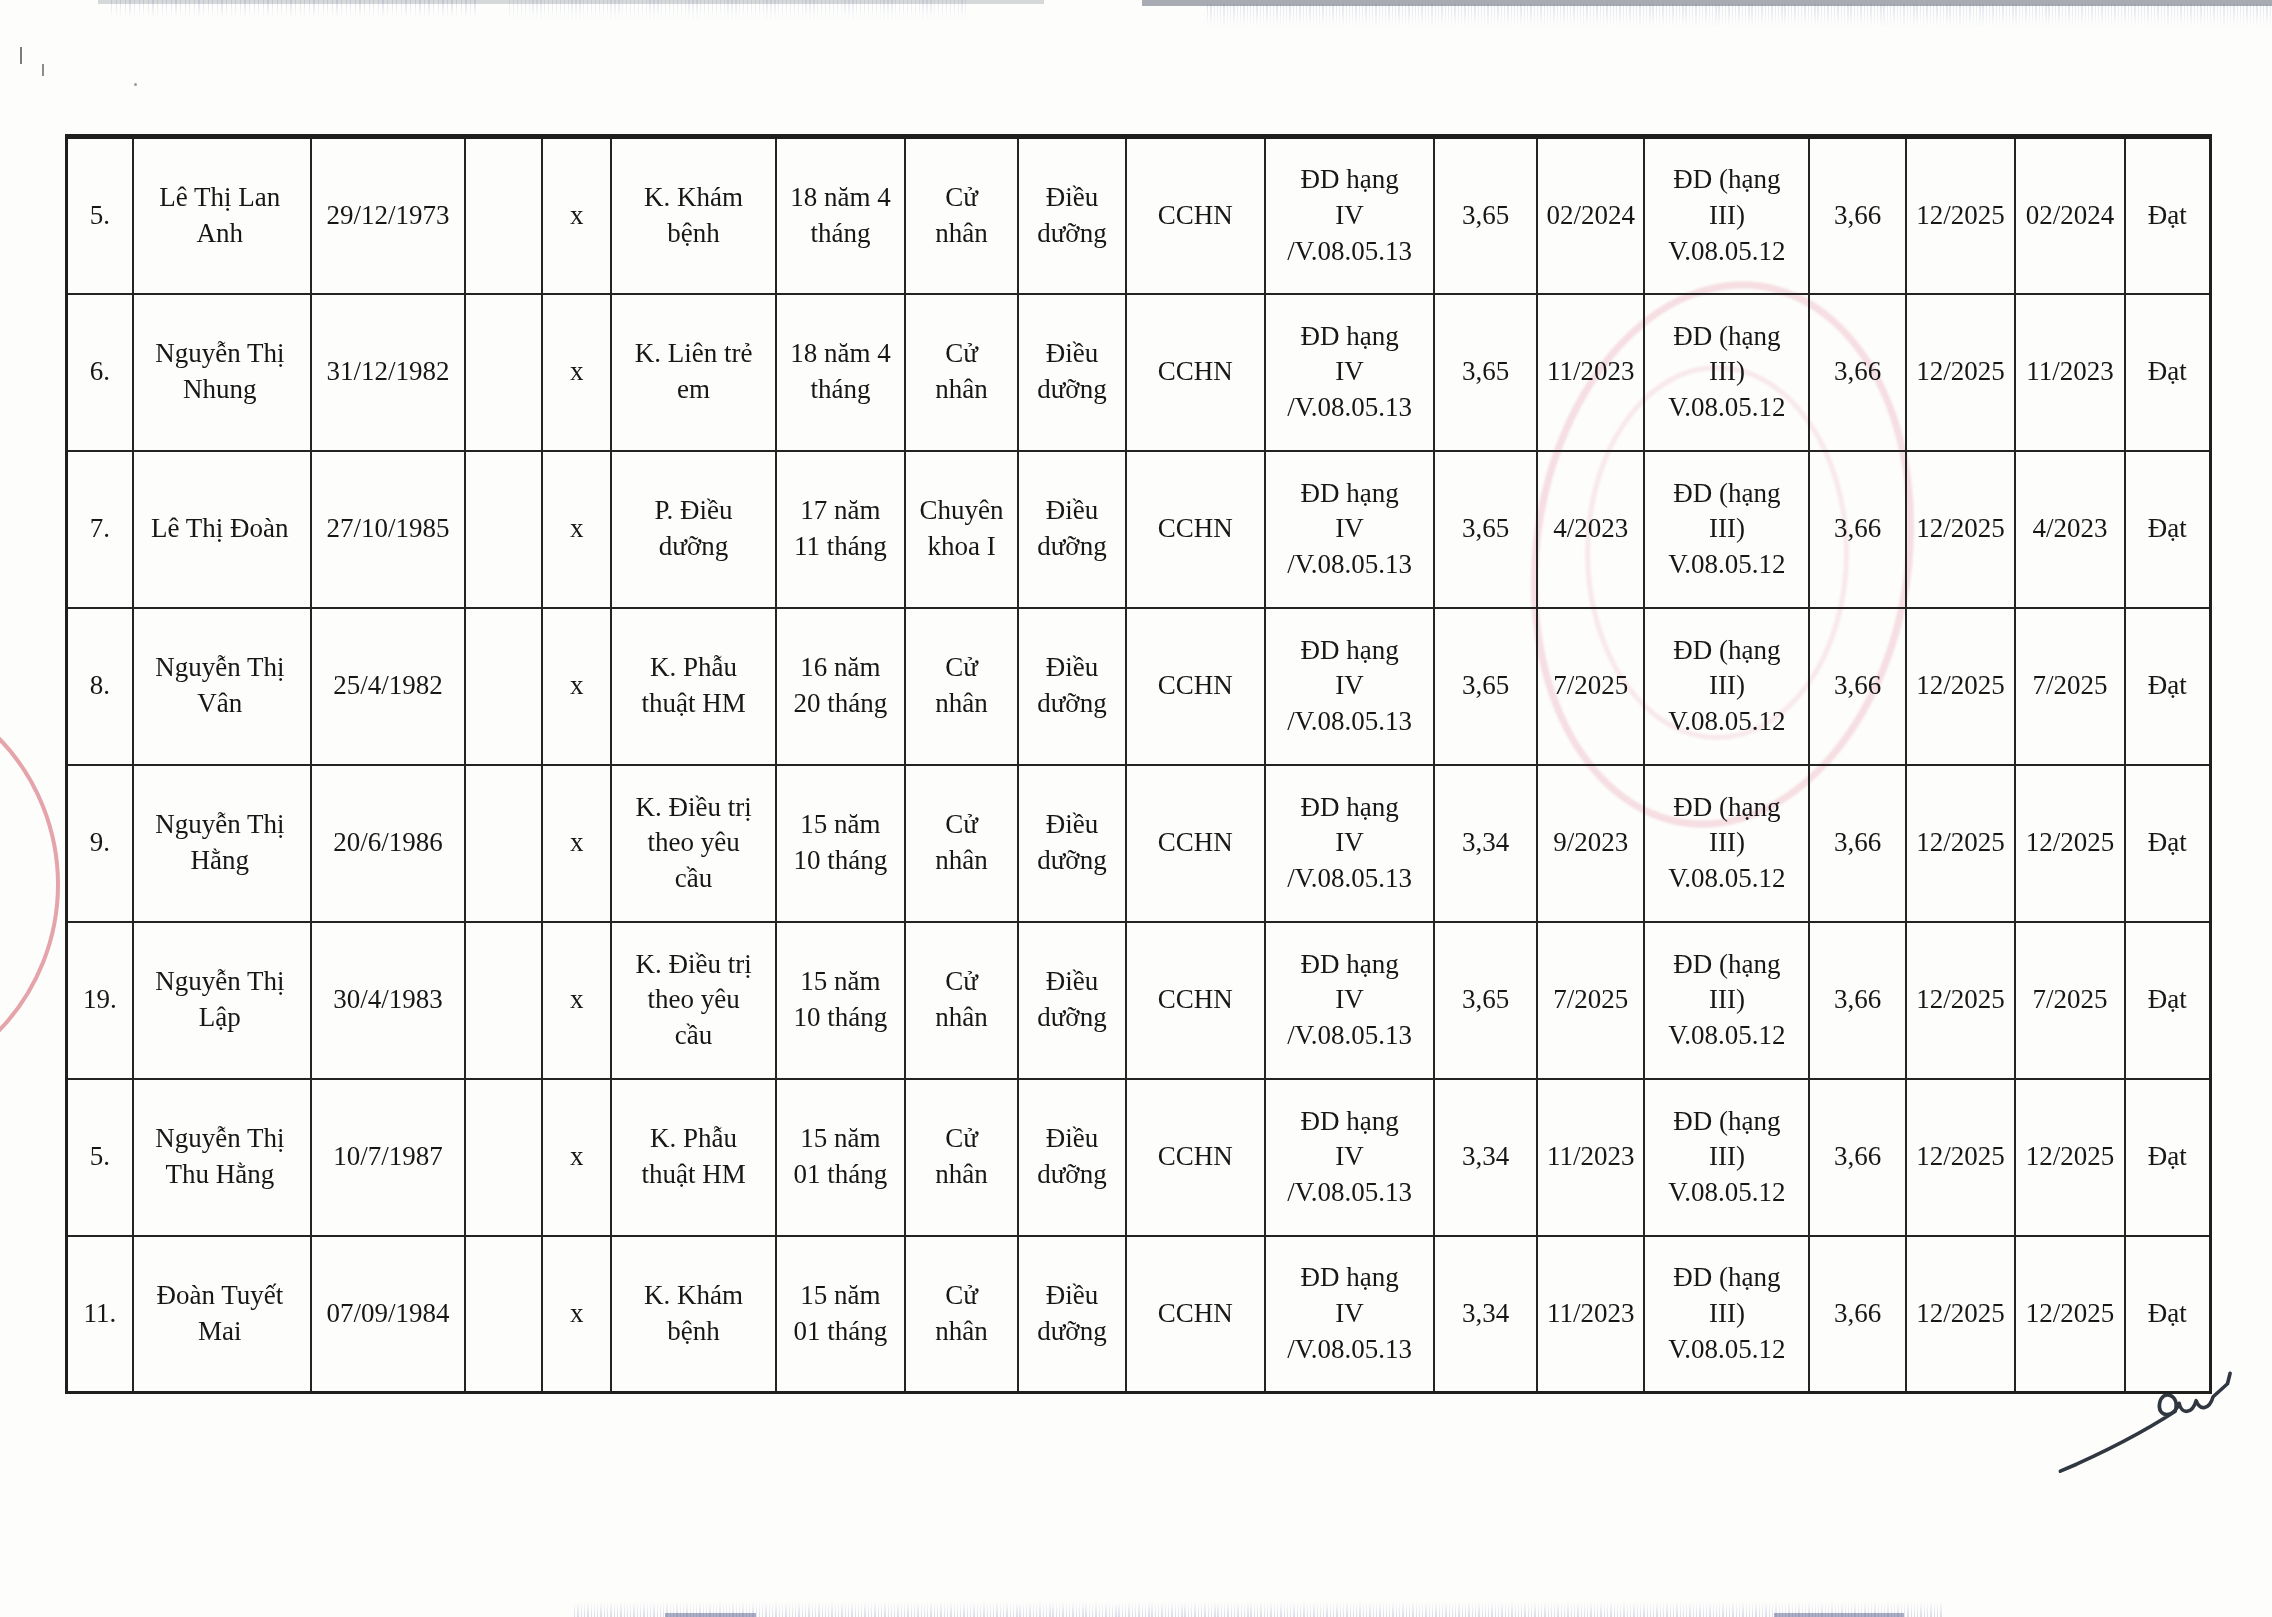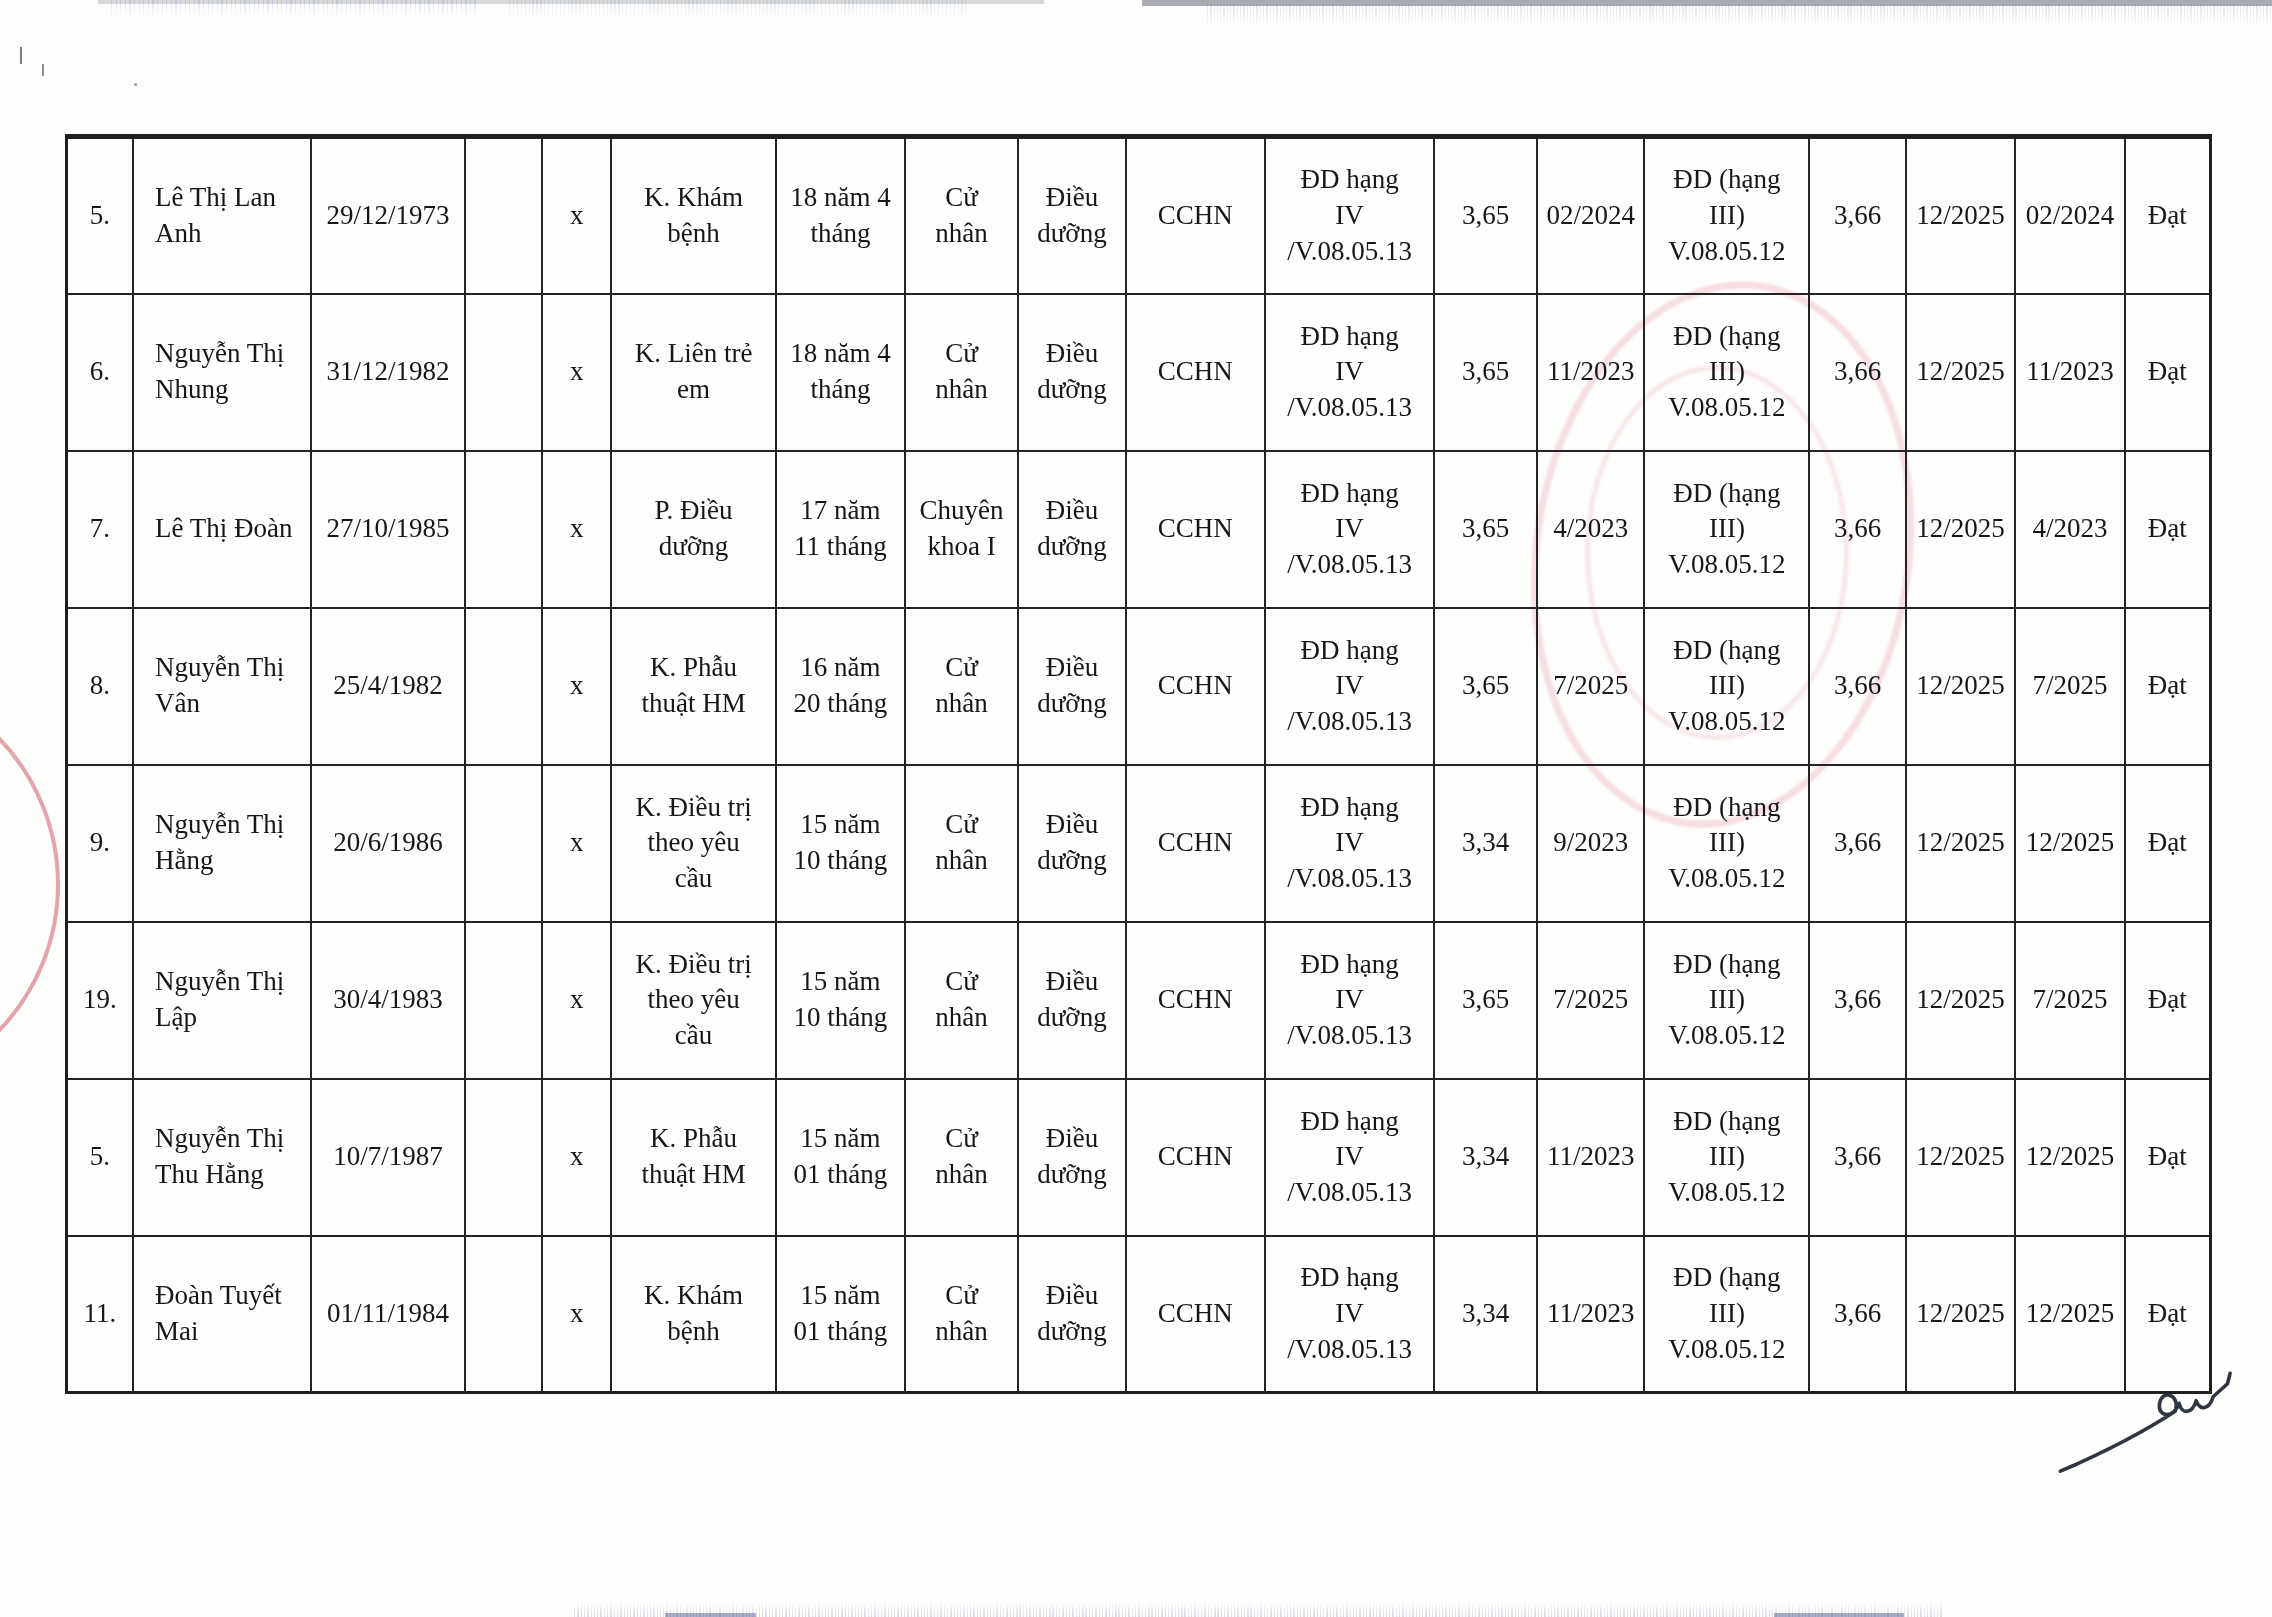--- a/index.html
+++ b/index.html
@@ -28,21 +28,21 @@
     border-top:2.6px solid #242424;
     border-bottom:2.6px solid #242424;
     vertical-align:middle;
     text-align:center;
     font-size:27px;
     line-height:1.32;
     padding:3.9px 5.2px;
     white-space:pre-line;
     color:#171717;
   }
-  table.roster td.ta-l{text-align:left;padding-left:21px;}
+  table.roster td.ta-l{text-align:center;padding-left:1px;}
   
   .stamp-ring{
     position:absolute;left:1533px;top:280px;width:365px;height:535px;
     border:7.8px solid rgba(224,130,150,.26);
     border-radius:50%;
     filter:blur(1.3px);
     transform:rotate(8deg);
   }
   .stamp-ring-inner{
     position:absolute;left:1585px;top:365px;width:254px;height:365px;
@@ -324,21 +324,21 @@
 V.08.05.12</td>
         <td>3,66</td>
         <td>12/2025</td>
         <td>12/2025</td>
         <td>Đạt</td>
       </tr>
       <tr>
         <td>11.</td>
         <td class="ta-l">Đoàn Tuyết
 Mai</td>
-        <td>01/11/1984</td>
+        <td>07/09/1984</td>
         <td></td>
         <td>x</td>
         <td>K. Khám
 bệnh</td>
         <td>15 năm
 01 tháng</td>
         <td>Cử
 nhân</td>
         <td>Điều
 dưỡng</td>

